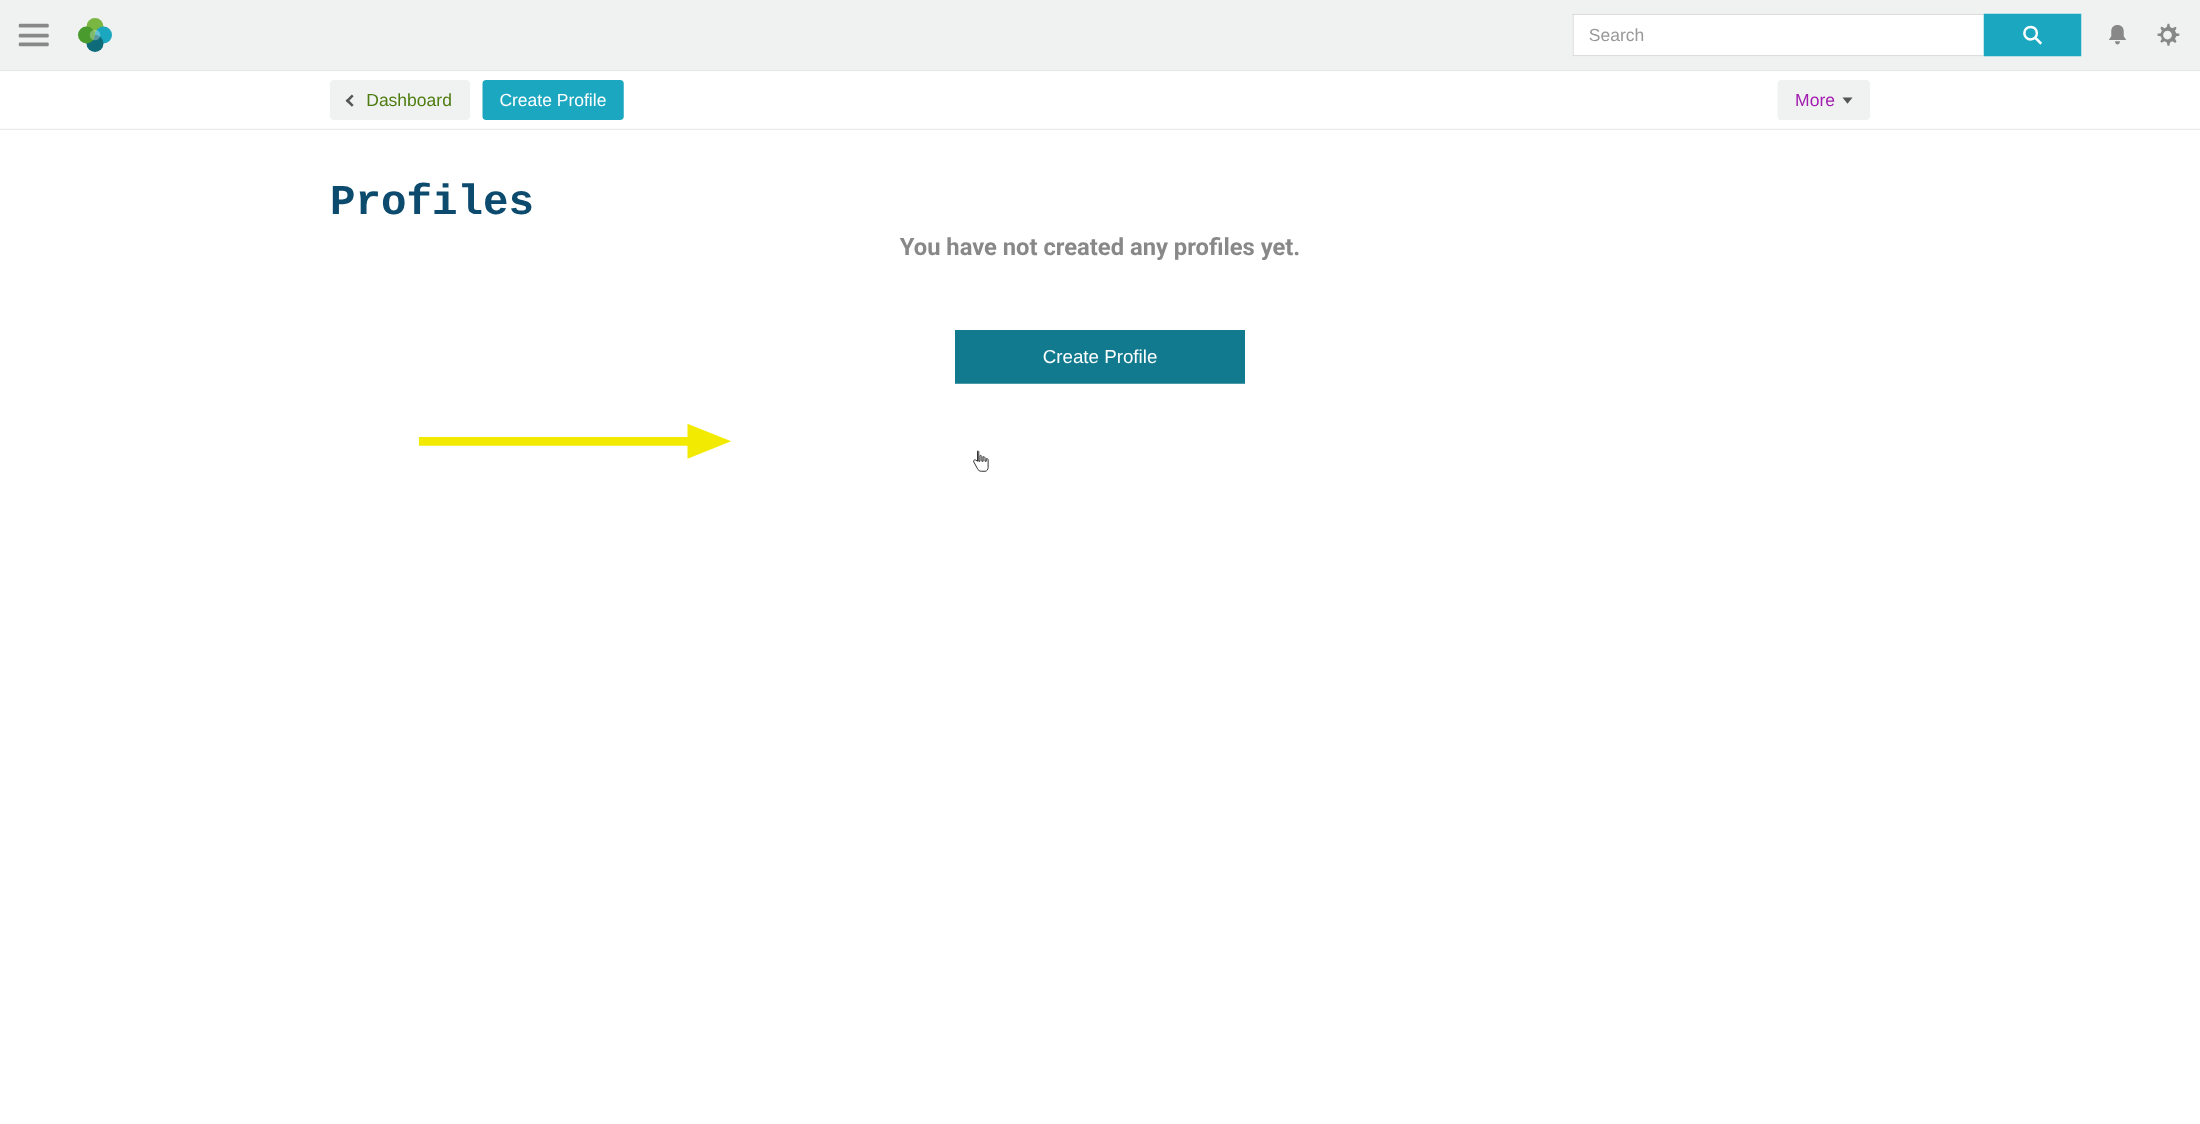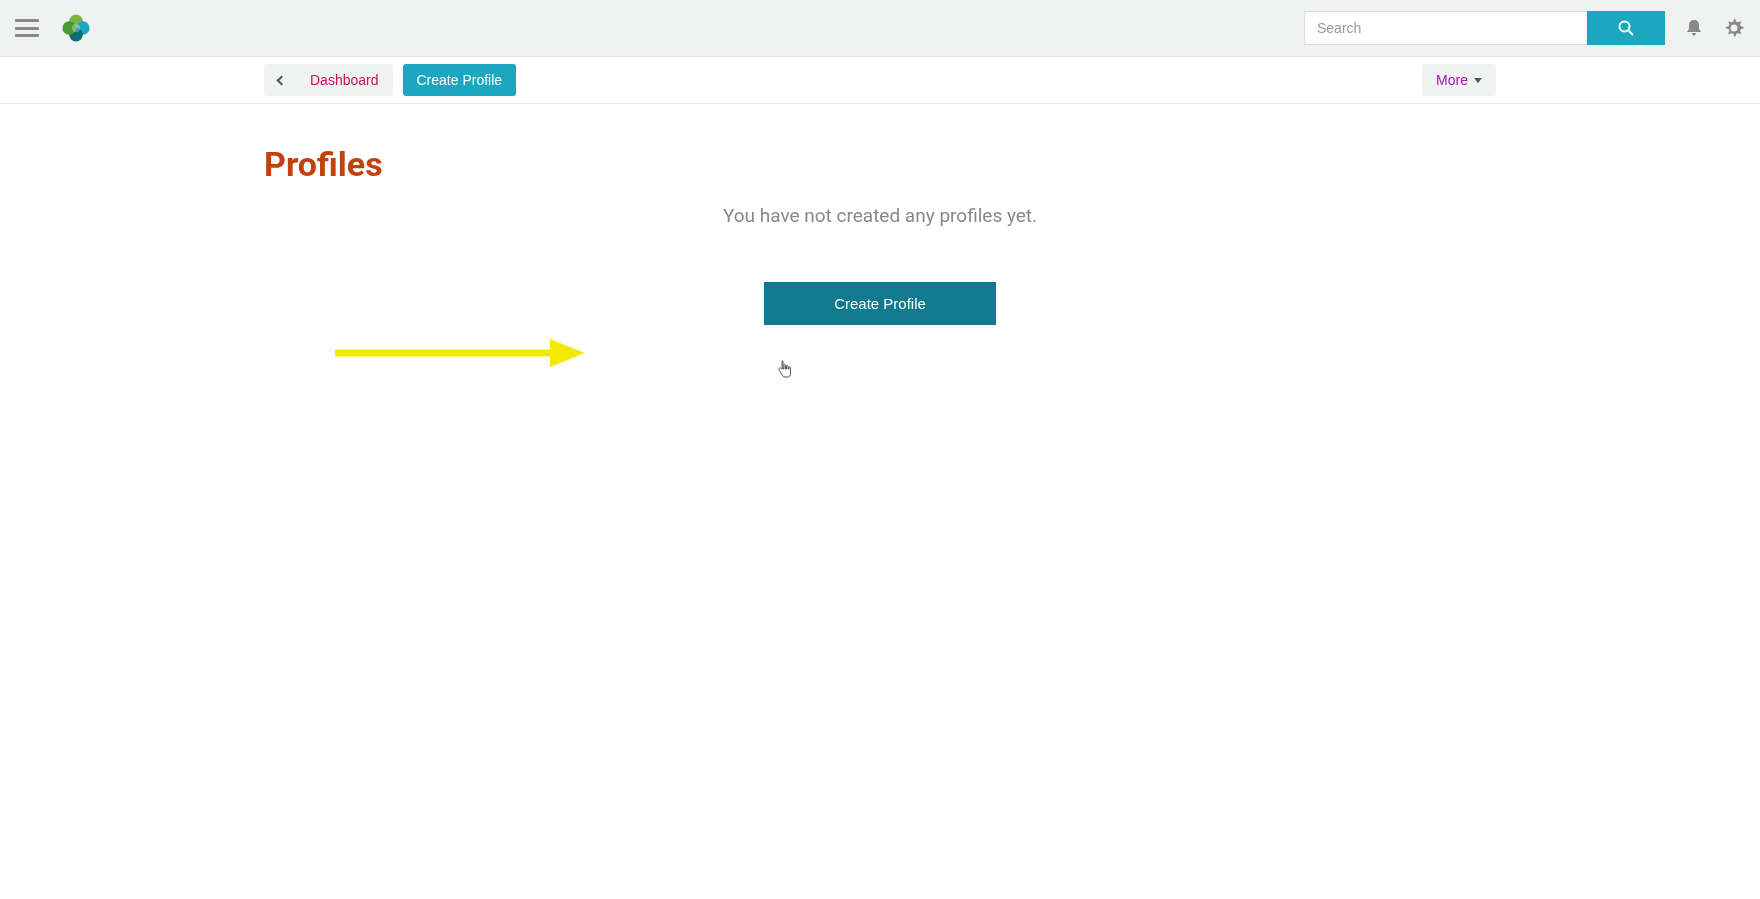--- a/index.html
+++ b/index.html
@@ -45,21 +45,21 @@
       height: 100%;
     }
     .topbar-spacer {
       flex: 1;
     }
     .search-group {
       display: flex;
       height: 34px;
     }
     .search-input {
-      width: 283px;
+      width: 329px;
       height: 34px;
       border: 1px solid #ddd;
       border-right: none;
       padding: 0 12px;
       font-size: 14px;
       color: #555;
       outline: none;
       background: #fff;
     }
     .search-input::placeholder {
@@ -104,22 +104,21 @@
       border-radius: 3px;
       font-size: 14px;
       cursor: pointer;
       border: none;
       display: inline-flex;
       align-items: center;
       margin-right: 10px;
     }
     .btn-light {
       background: #f0f2f2;
-      color: #be185d;
-      gap: 17px;
+      color: #4d7c0f;
     }
     .btn-primary {
       background: #1ba7c0;
       color: #fff;
     }
     .btn-more {
       background: #f0f2f2;
       color: #a21caf;
       margin-right: 0;
     }
@@ -140,35 +139,37 @@
       border-right: 4px solid transparent;
       border-top: 5px solid #555;
       margin-left: 6px;
     }
     .content {
       padding: 40px 264px;
     }
     .page-title {
       font-size: 34px;
       font-weight: 700;
-      color: #c2410c;
-      margin-bottom: 20px;
+      color: #0c4a6e;
+      margin-bottom: 4px;
+      font-family: Liberation Mono, monospace;
     }
     .page-subtitle {
       font-size: 15px;
       color: #999;
       margin-bottom: 55px;
     }
     .empty-state {
       text-align: center;
     }
     .empty-text {
       font-size: 19px;
       color: #888;
       margin-bottom: 55px;
+      font-weight: bold;
     }
     .create-btn-large {
       display: inline-block;
       background: #117a8f;
       color: #fff;
       font-size: 15px;
       padding: 13px 70px;
       border: none;
       cursor: pointer;
       position: relative;

